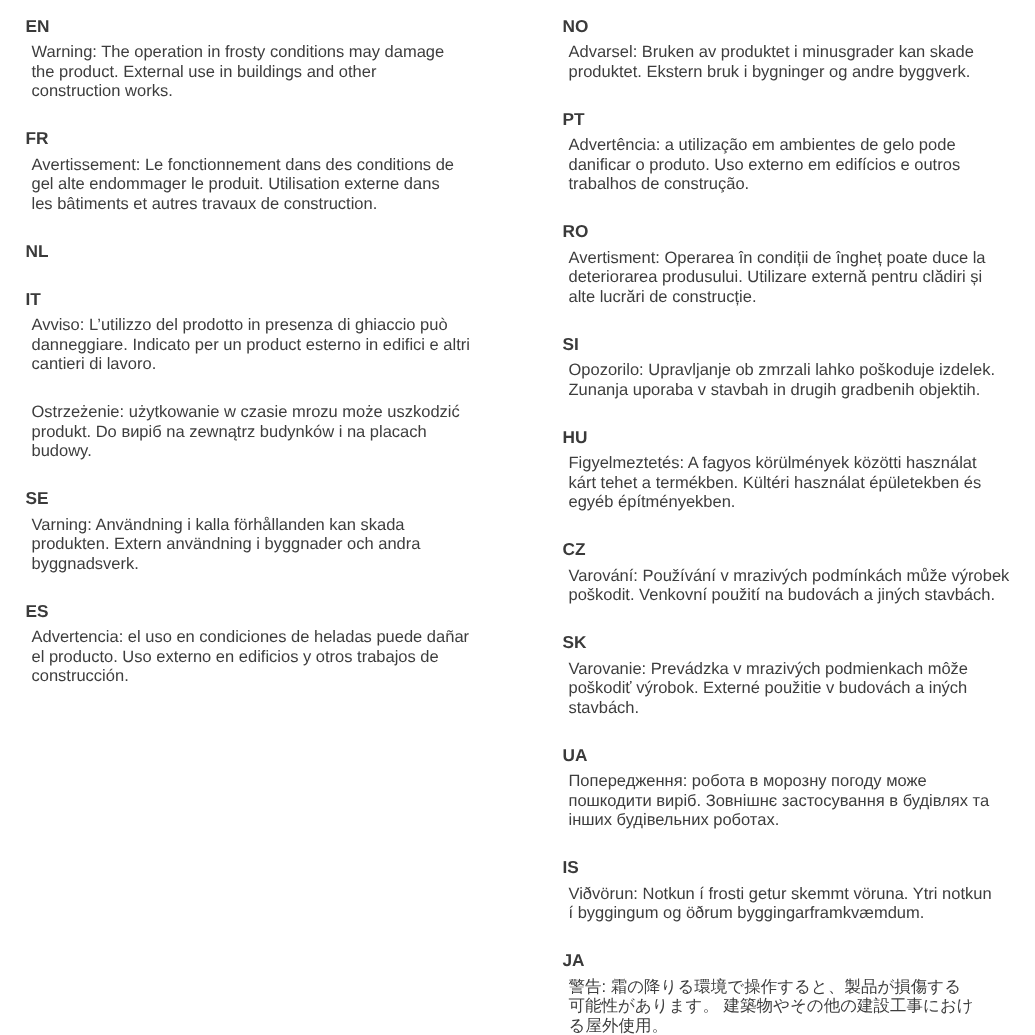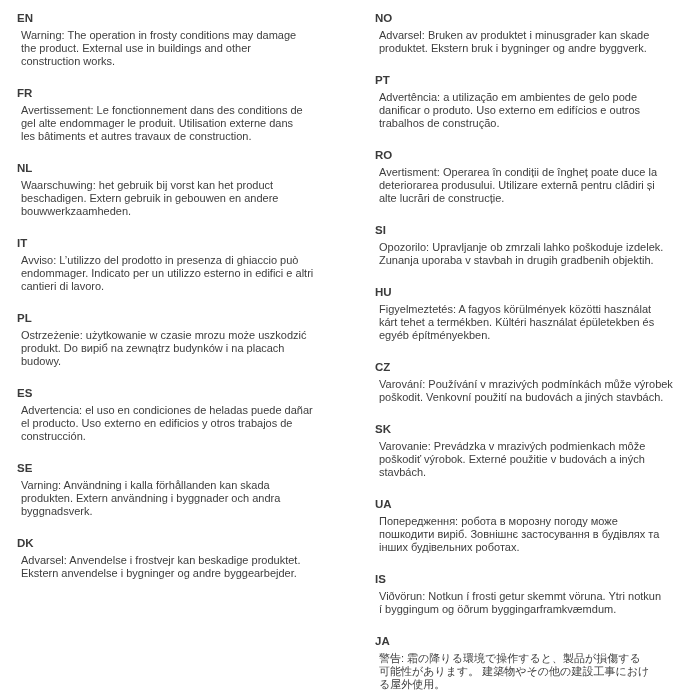--- a/index.html
+++ b/index.html
@@ -62,58 +62,49 @@
 
     <div class="lang-section">
       <p class="lang-code">FR</p>
       <p class="warning-text">Avertissement: Le fonctionnement dans des conditions de
 gel alte endommager le produit. Utilisation externe dans
 les bâtiments et autres travaux de construction.</p>
     </div>
 
     <div class="lang-section">
       <p class="lang-code">NL</p>
-      <p class="warning-text">Waarschuwing: het gebruik bij vorst kan het product
-beschadigen. Extern gebruik in gebouwen en andere
-bouwwerkzaamheden.</p>
     </div>
 
     <div class="lang-section">
       <p class="lang-code">IT</p>
       <p class="warning-text">Avviso: L’utilizzo del prodotto in presenza di ghiaccio può
-endommager. Indicato per un utilizzo esterno in edifici e altri
+danneggiare. Indicato per un product esterno in edifici e altri
 cantieri di lavoro.</p>
     </div>
 
     <div class="lang-section">
-      <p class="lang-code">PL</p>
       <p class="warning-text">Ostrzeżenie: użytkowanie w czasie mrozu może uszkodzić
 produkt. Do виріб na zewnątrz budynków i na placach
 budowy.</p>
-    </div>
-
-    <div class="lang-section">
-      <p class="lang-code">ES</p>
-      <p class="warning-text">Advertencia: el uso en condiciones de heladas puede dañar
-el producto. Uso externo en edificios y otros trabajos de
-construcción.</p>
     </div>
 
     <div class="lang-section">
       <p class="lang-code">SE</p>
       <p class="warning-text">Varning: Användning i kalla förhållanden kan skada
 produkten. Extern användning i byggnader och andra
 byggnadsverk.</p>
     </div>
 
     <div class="lang-section">
-      <p class="lang-code">DK</p>
-      <p class="warning-text">Advarsel: Anvendelse i frostvejr kan beskadige produktet.
-Ekstern anvendelse i bygninger og andre byggearbejder.</p>
+      <p class="lang-code">ES</p>
+      <p class="warning-text">Advertencia: el uso en condiciones de heladas puede dañar
+el producto. Uso externo en edificios y otros trabajos de
+construcción.</p>
     </div>
+
 
   </div>
 
   <div class="col col-right">
 
     <div class="lang-section">
       <p class="lang-code">NO</p>
       <p class="warning-text">Advarsel: Bruken av produktet i minusgrader kan skade
 produktet. Ekstern bruk i bygninger og andre byggverk.</p>
     </div>

